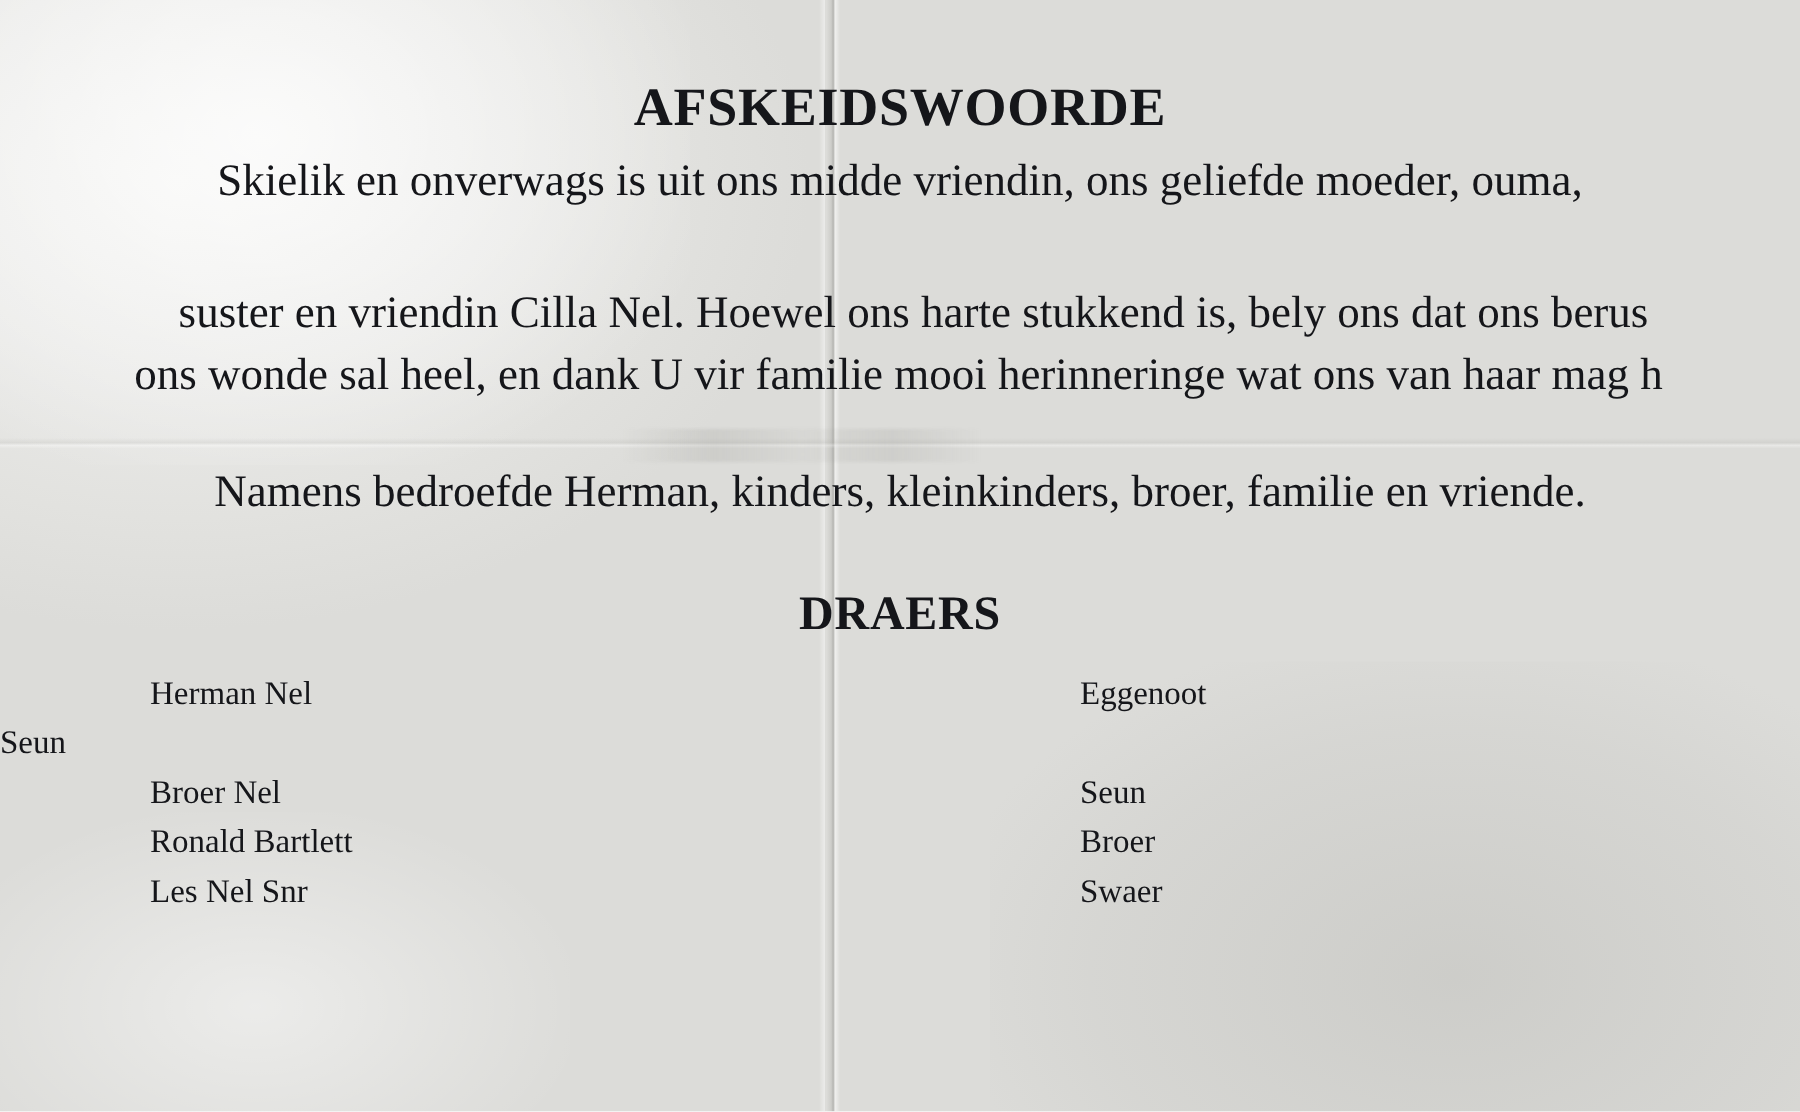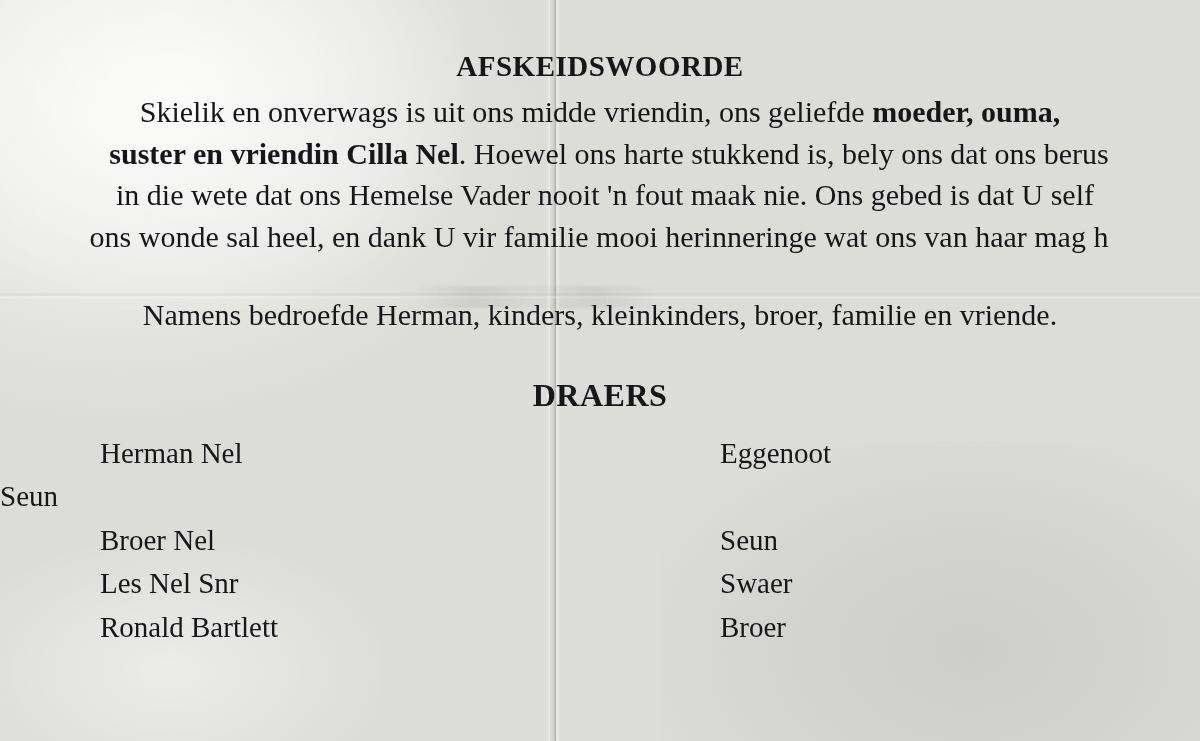--- a/index.html
+++ b/index.html
@@ -95,38 +95,38 @@
 
   .content {
     position: relative;
     z-index: 3;
     color: #15161a;
   }
 
   .doc-title {
     text-align: center;
     font-weight: bold;
-    font-size: 29px;
+    font-size: 36px;
     letter-spacing: 0.5px;
     padding-top: 50px;
   }
   .para-lines {
     margin-top: 8px;
   }
   .line {
     font-size: 30px;
     line-height: 1.39;
     white-space: nowrap;
     text-align: center;
   }
   .line.l1 { margin-left: 0px; }
-  .line.l2 { margin-left: 18px; }
+  .line.l2 { margin-left: 18px; margin-top: 46px; }
   .line.l3 { margin-left: 10px; }
   .line.l4 { margin-left: -2px; }
-  .line b { font-weight: bold; }
+  .line b { font-weight: normal; }
 
   .namens {
     font-size: 30px;
     text-align: center;
     margin-top: 40px;
   }
 
   .draers-title {
     text-align: center;
     font-weight: bold;
@@ -135,21 +135,21 @@
     margin-top: 45px;
   }
 
   .bearers {
     margin-top: 18px;
     padding: 0 0 0 0;
   }
   .bearer-row {
     display: flex;
     align-items: baseline;
-    font-size: 29px;
+    font-size: 22px;
     line-height: 1.50;
     justify-content: space-between;
   }
   .bearer-name {
     width: 720px;
     padding-left: 100px;
     box-sizing: border-box;
   }
   .bearer-rel {
     flex: 1;
@@ -171,23 +171,20 @@
 
     <div class="doc-title">AFSKEIDSWOORDE</div>
 
     <div class="para-lines">
       <div class="line l1">
         <span>Skielik en onverwags is uit ons midde vriendin, ons geliefde </span><b>moeder, ouma,</b>
       </div>
       <div class="line l2">
         <b>suster en vriendin Cilla Nel</b><span>.  Hoewel ons harte stukkend is, bely ons dat ons berus</span>
       </div>
-      <div class="line l3">
-        <span>in die wete dat ons Hemelse Vader nooit 'n fout maak nie.  Ons gebed is dat U self</span>
-      </div>
       <div class="line l4">
         <span>ons wonde sal heel, en dank U vir familie mooi herinneringe wat ons van haar mag h</span>
       </div>
     </div>
 
     <div class="namens">Namens bedroefde Herman, kinders, kleinkinders, broer, familie en vriende.</div>
 
     <div class="draers-title">DRAERS</div>
 
     <div class="bearers">
@@ -196,23 +193,23 @@
         <div class="bearer-rel">Eggenoot</div>
       </div>
       <div class="bearer-row">
         <div class="bearer-rel">Seun</div>
       </div>
       <div class="bearer-row">
         <div class="bearer-name">Broer Nel</div>
         <div class="bearer-rel">Seun</div>
       </div>
       <div class="bearer-row">
+        <div class="bearer-name">Ronald Bartlett</div>
+        <div class="bearer-rel">Broer</div>
+      </div>
+      <div class="bearer-row">
         <div class="bearer-name">Les Nel Snr</div>
         <div class="bearer-rel">Swaer</div>
       </div>
-      <div class="bearer-row">
-        <div class="bearer-name">Ronald Bartlett</div>
-        <div class="bearer-rel">Broer</div>
-      </div>
     </div>
 
   </div>
 </div>
 
 </body></html>

